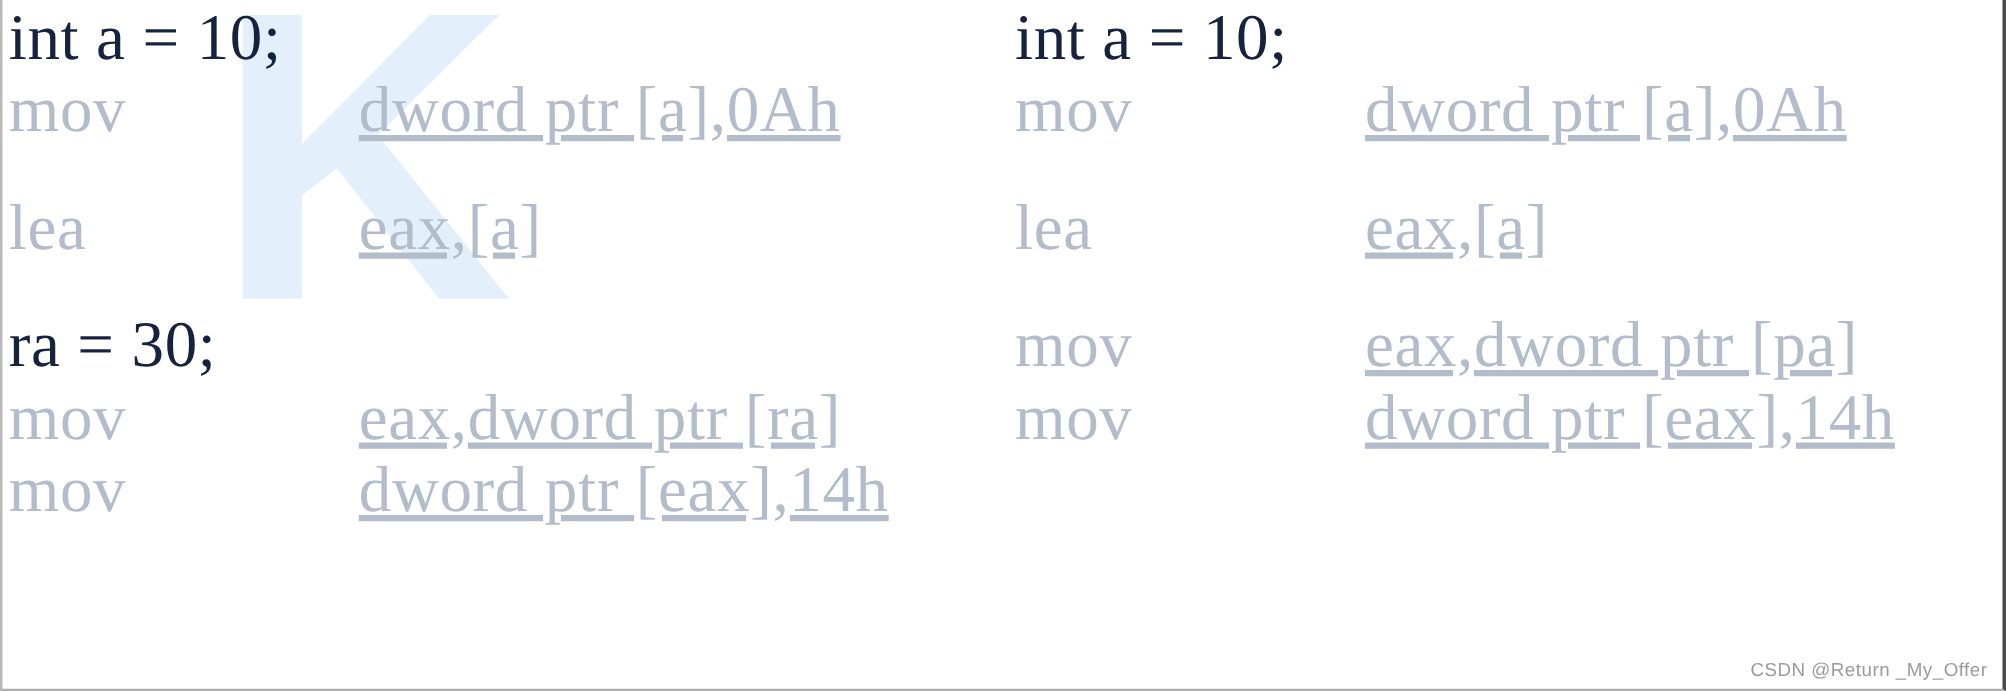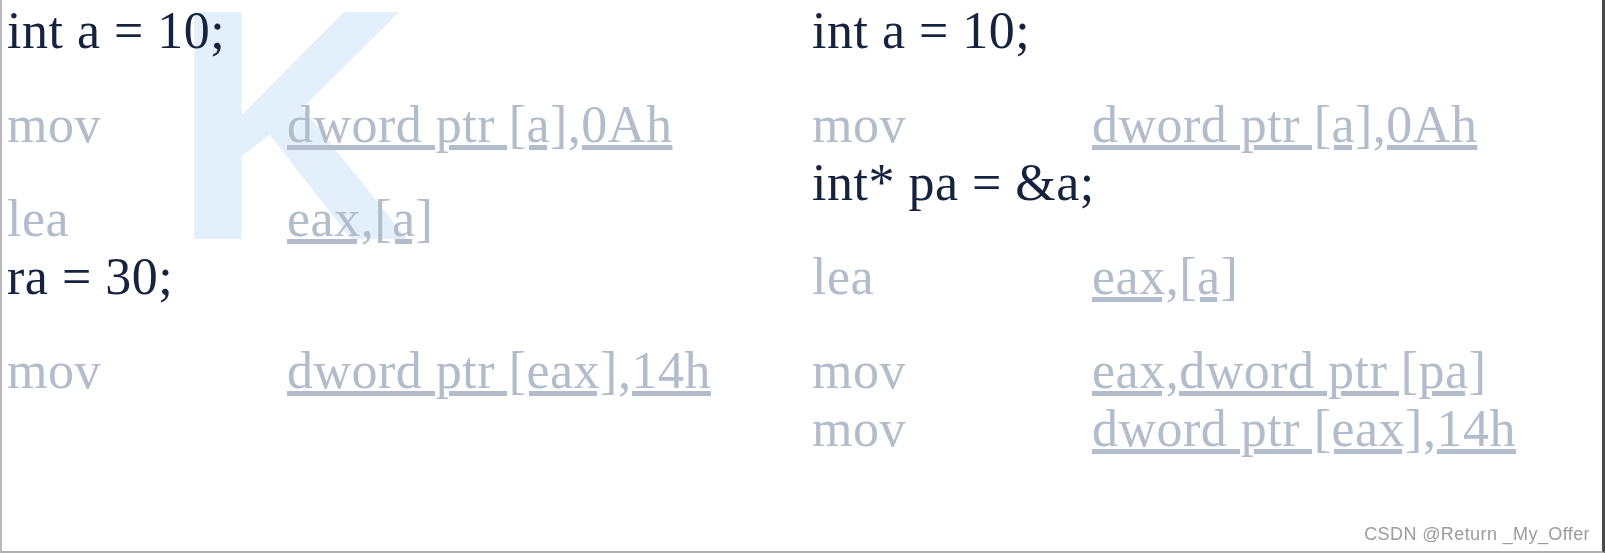--- a/index.html
+++ b/index.html
@@ -74,35 +74,34 @@
     color: #16233f;
     letter-spacing: 0.5px;
   }
   .line.asm {
     color: #b3bccb;
     letter-spacing: 0.5px;
   }
   .line.asm .mnemonic {
     display: inline-block;
     width: 280px;
-    margin-top: 36px;
   }
   .col-right .line.asm .mnemonic {
     width: 280px;
   }
   .line.asm .operands { display: inline; text-decoration: underline; }
 
   
   .attribution {
     position: absolute;
     right: 12px;
     bottom: 6px;
     z-index: 3;
     font-family: "Liberation Sans", "DejaVu Sans", sans-serif;
-    font-size: 18px;
+    font-size: 15px;
     color: #9b9b9b;
     letter-spacing: 0.4px;
     white-space: nowrap;
   }
 </style>
 </head>
 <body>
 
 <div id="page">
 
@@ -116,31 +115,31 @@
           <span class="line src">int a = 10;</span>
           <span class="line asm"><span class="mnemonic">mov</span><span class="operands">dword ptr [a],0Ah</span></span>
         </div>
         <div class="block-gap"></div>
         <div class="block">
           <span class="line asm"><span class="mnemonic">lea</span><span class="operands">eax,[a]</span></span>
         </div>
         <div class="block-gap"></div>
         <div class="block">
           <span class="line src">ra = 30;</span>
+          <span class="line asm"><span class="mnemonic">mov</span><span class="operands">eax,dword ptr [ra]</span></span>
           <span class="line asm"><span class="mnemonic">mov</span><span class="operands">dword ptr [eax],14h</span></span>
         </div>
       </div>
     <div class="column col-right">
         <div class="block">
           <span class="line src">int a = 10;</span>
           <span class="line asm"><span class="mnemonic">mov</span><span class="operands">dword ptr [a],0Ah</span></span>
         </div>
         <div class="block-gap"></div>
         <div class="block">
-          <span class="line src">int* pa = &amp;a;</span>
           <span class="line asm"><span class="mnemonic">lea</span><span class="operands">eax,[a]</span></span>
         </div>
         <div class="block-gap"></div>
         <div class="block">
           <span class="line asm"><span class="mnemonic">mov</span><span class="operands">eax,dword ptr [pa]</span></span>
           <span class="line asm"><span class="mnemonic">mov</span><span class="operands">dword ptr [eax],14h</span></span>
         </div>
       </div>
   </div>
 

